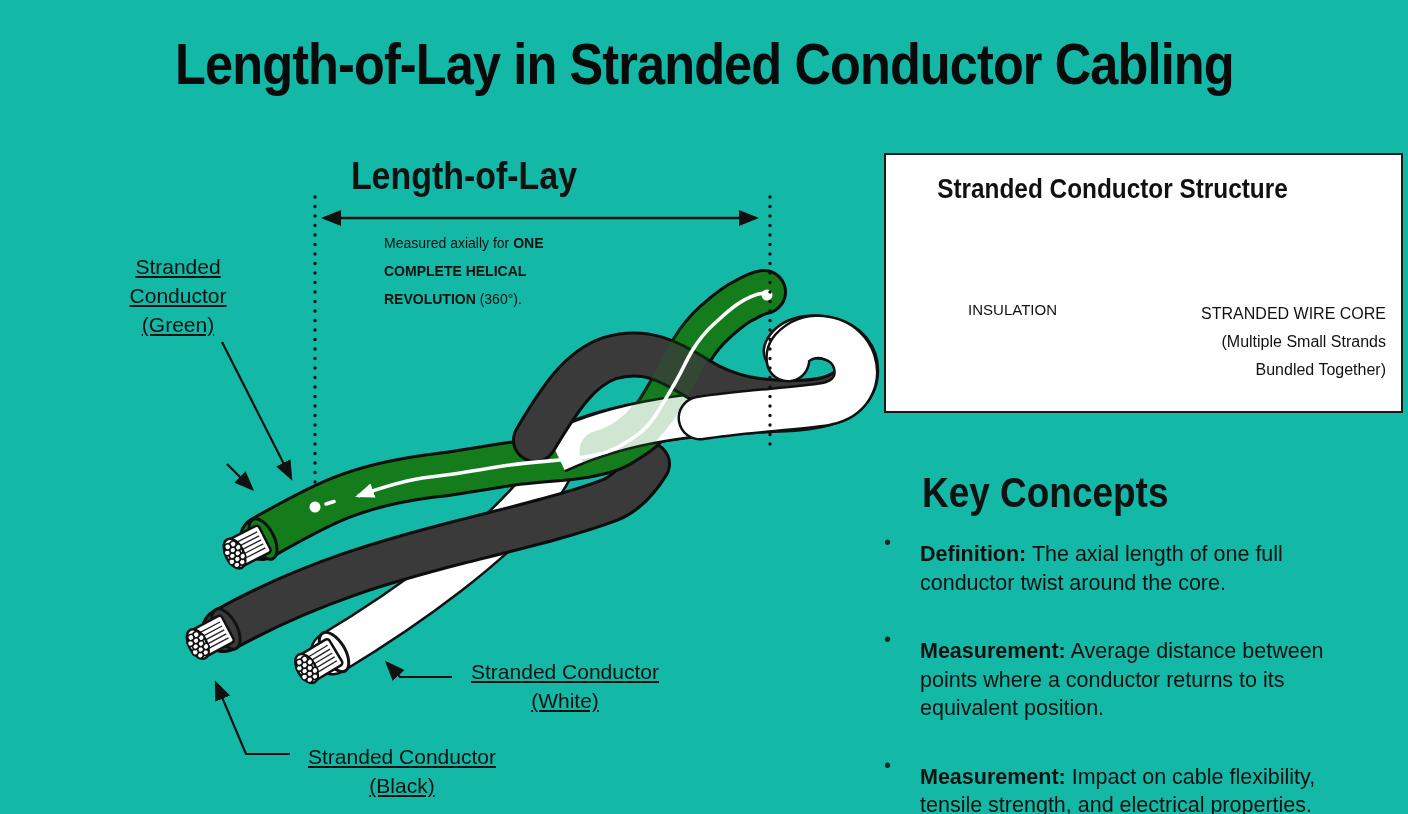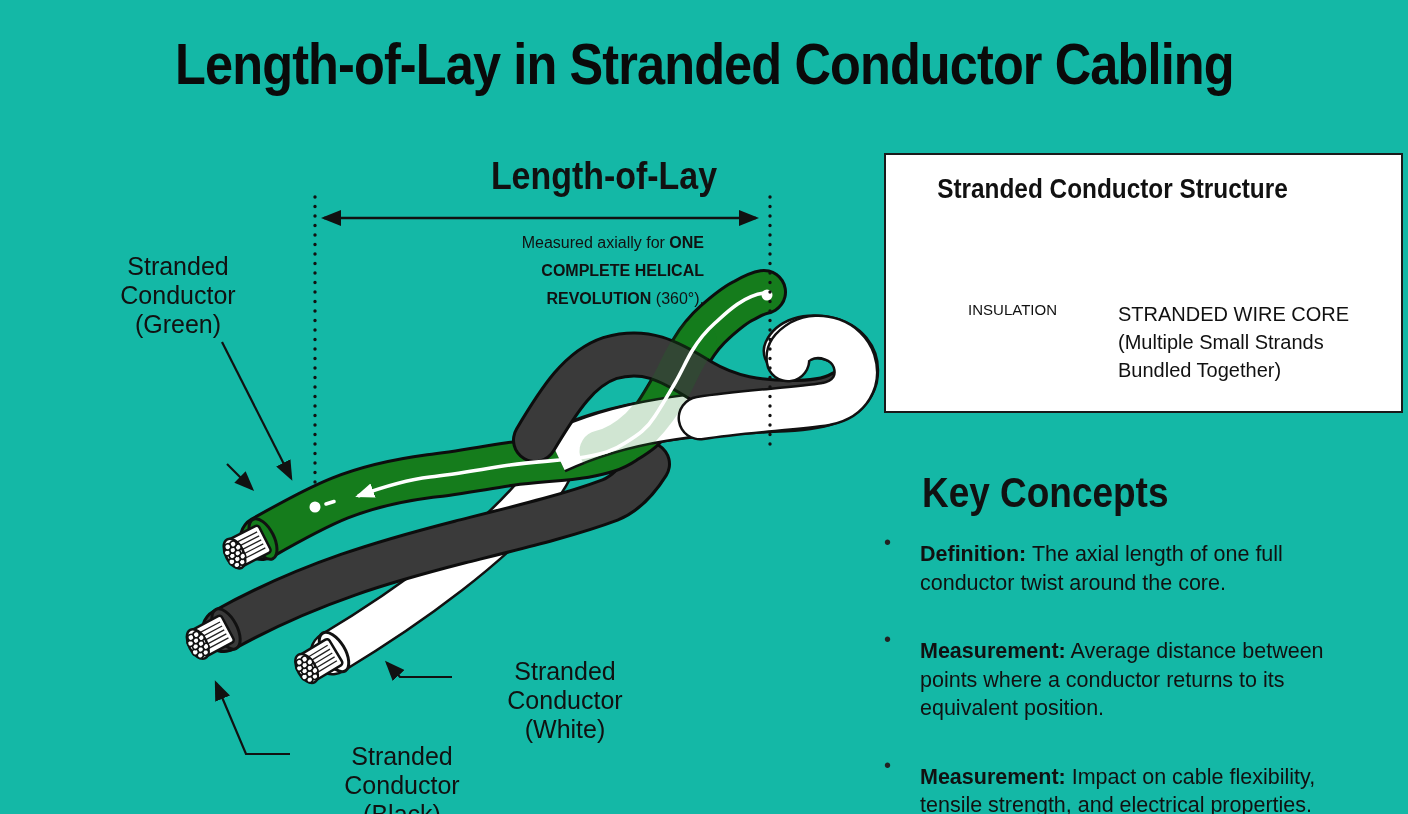--- a/index.html
+++ b/index.html
@@ -6,37 +6,37 @@
   .page {
     position:relative; width:1408px; height:814px; background:#14b8a6;
     font-family:"Liberation Sans","DejaVu Sans",sans-serif; color:#111;
     overflow:hidden; margin:0 auto;
   }
   .abs { position:absolute; }
   .cond { display:inline-block; transform:scaleX(0.87); transform-origin:center; white-space:nowrap; }
   .cond-left { display:inline-block; transform:scaleX(0.88); transform-origin:left center; white-space:nowrap; }
   .page-title-wrap { left:0; right:0; top:30px; text-align:center; }
   .page-title { font-size:58px; font-weight:700; letter-spacing:-1px; color:#0a0a0a; }
-  .lol-heading-wrap { left:334px; top:154px; width:400px; text-align:right; }
+  .lol-heading-wrap { left:334px; top:154px; width:400px; text-align:left; }
   .lol-heading { font-size:39px; font-weight:700; }
-  .note { left:404px; top:229px; width:300px; text-align:right; font-size:16px; line-height:28px; }
+  .note { left:384px; top:229px; width:300px; text-align:left; font-size:14px; line-height:28px; }
   .note b { font-weight:700; }
-  .callout { font-size:25px; line-height:29px; text-align:center; white-space:pre-line; }
+  .callout { font-size:21px; line-height:29px; text-align:center; white-space:pre-line;text-decoration:underline; }
   .lbl-green { left:98px; top:252px; width:160px; }
   .lbl-rev   { left:38px; top:417px; width:192px; line-height:26px; }
   .lbl-white { left:454px; top:657px; width:222px; }
   .lbl-black { left:291px; top:742px; width:222px; }
   .structure-box {
     left:884px; top:153px; width:519px; height:260px;
     border:2.5px solid #1a1a1a; background:#fff; box-sizing:border-box;
   }
   .box-title-wrap { left:884px; top:173px; width:456px; text-align:center; }
   .box-title { font-size:28px; font-weight:700; }
   .lbl-insulation { left:903px; top:301px; width:154px; text-align:right; font-size:15px; }
-  .lbl-core { left:1118px; top:300px; width:268px; text-align:left; font-size:20px; line-height:28px; white-space:pre-line; }
+  .lbl-core { left:1118px; top:300px; width:268px; text-align:right; font-size:16px; line-height:28px; white-space:pre-line; }
   .kc-heading-wrap { left:884px; top:469px;margin-left:38px; }
   .kc-heading { font-size:42px; font-weight:700; }
   .kc-list { left:884px; top:528px; width:492px; list-style:none; margin:0; padding:0; }
   .kc-list li { display:flex; gap:10px; margin-bottom:16px; font-size:21.5px; line-height:28.5px; }
   .kc-dot { flex:0 0 14px; color:#222; font-size:20px; line-height:28.5px; }
   .kc-list p { margin:12px; flex:1; }
   .kc-list b { font-weight:700; }
   svg .ln { stroke:#111; fill:none; }
   .diagram-svg { position:absolute; left:0; top:0; }
 </style>

